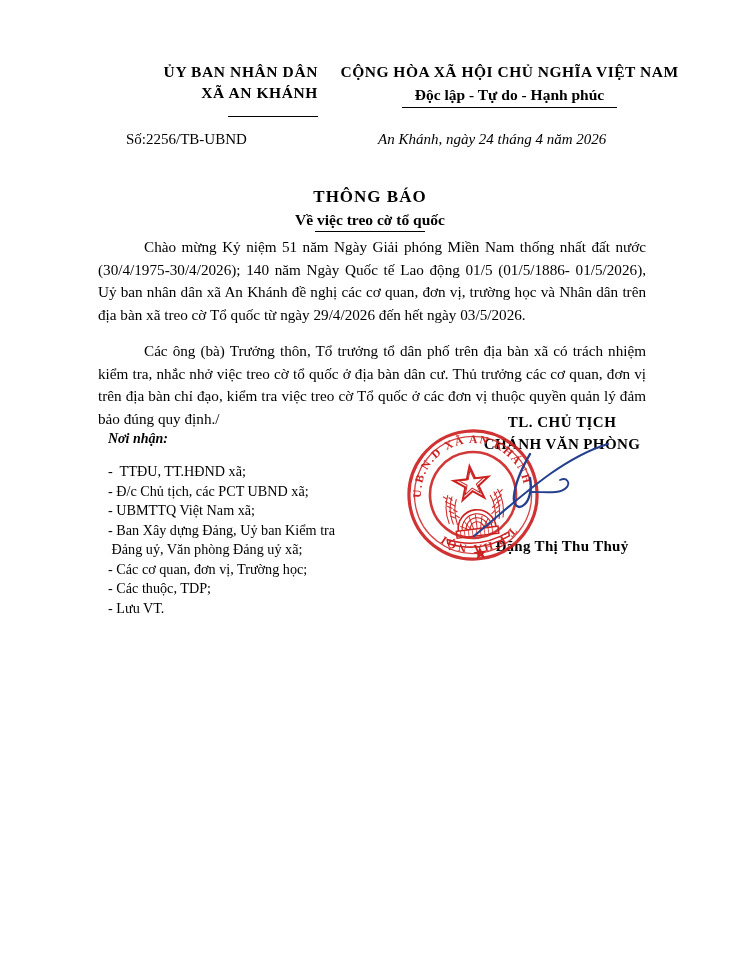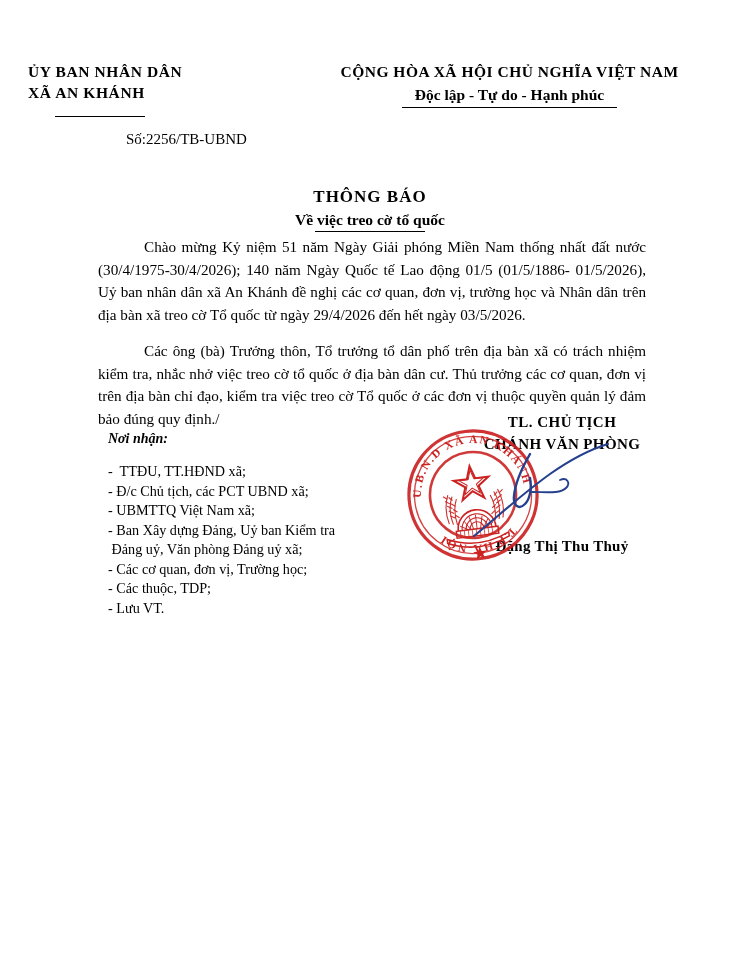--- a/index.html
+++ b/index.html
@@ -28,21 +28,21 @@
     position: absolute;
     top: 62px;
     left: 0;
     right: 0;
     display: flex;
     align-items: flex-start;
   }
   .header-left {
     width: 290px;
     margin-left: 28px;
-    text-align: left;
+    text-align: right;
   }
   .header-right {
     flex: 1;
     text-align: center;
     padding-right: 39px;
   }
 
   .org-line1 {
     font-weight: bold;
     font-size: 15.5px;
@@ -224,20 +224,21 @@
     <div class="header-right">
       <div class="nation-line1">CỘNG HÒA XÃ HỘI CHỦ NGHĨA VIỆT NAM</div>
       <div>
         <span class="nation-line2">Độc lập - Tự do - Hạnh phúc</span>
         <div class="nation-rule"></div>
       </div>
     </div>
   </div>
 
   <div class="doc-number">Số:2256/TB-UBND</div>
+  <div class="doc-date">An Khánh, ngày 24 tháng 4 năm 2026</div>
 
   <div class="title-block">
     <div class="doc-title">THÔNG BÁO</div>
     <div>
       <span class="doc-subtitle">Về việc treo cờ tổ quốc</span>
       <div class="subtitle-rule"></div>
     </div>
   </div>
 
   <div class="body-block">

